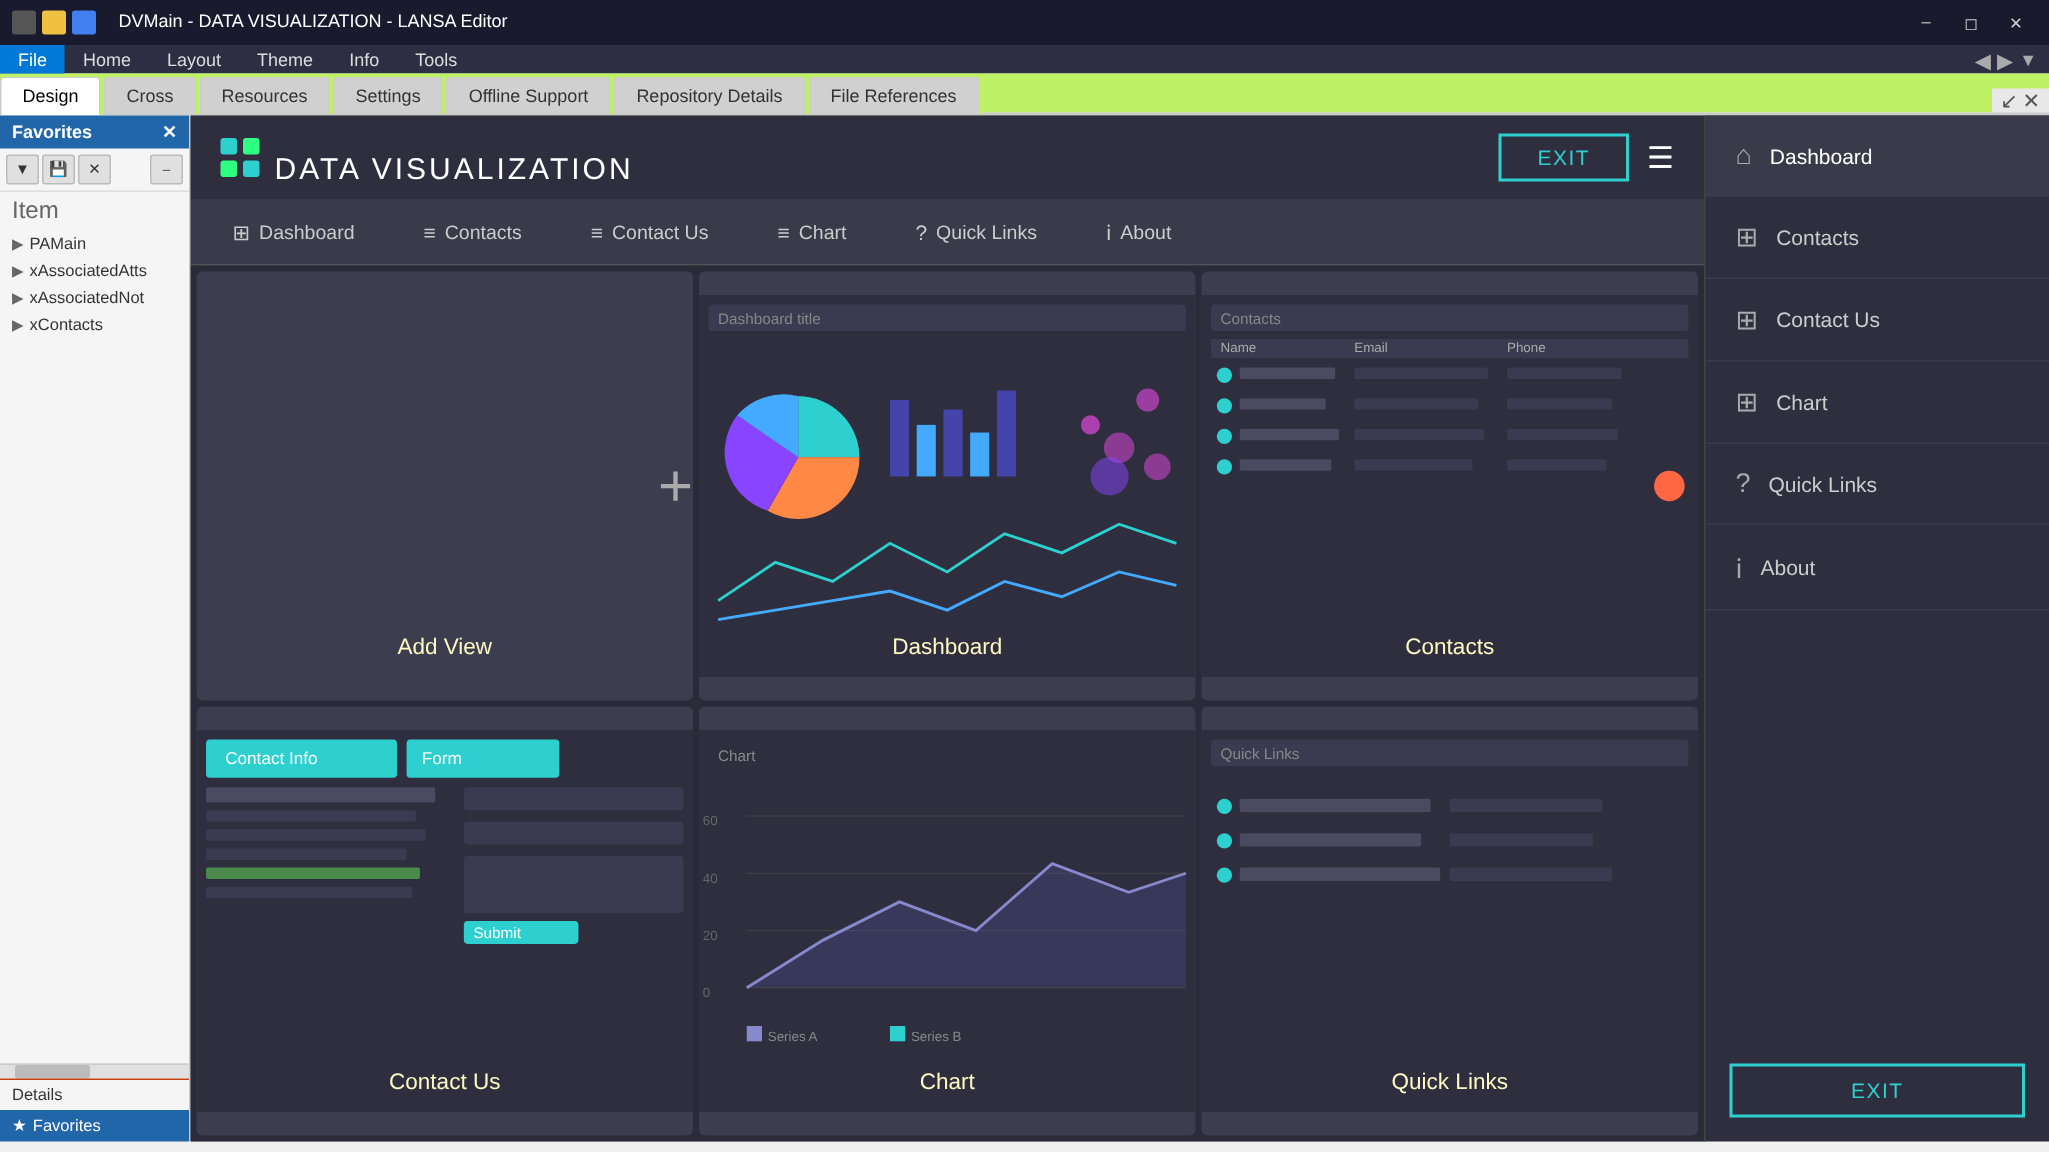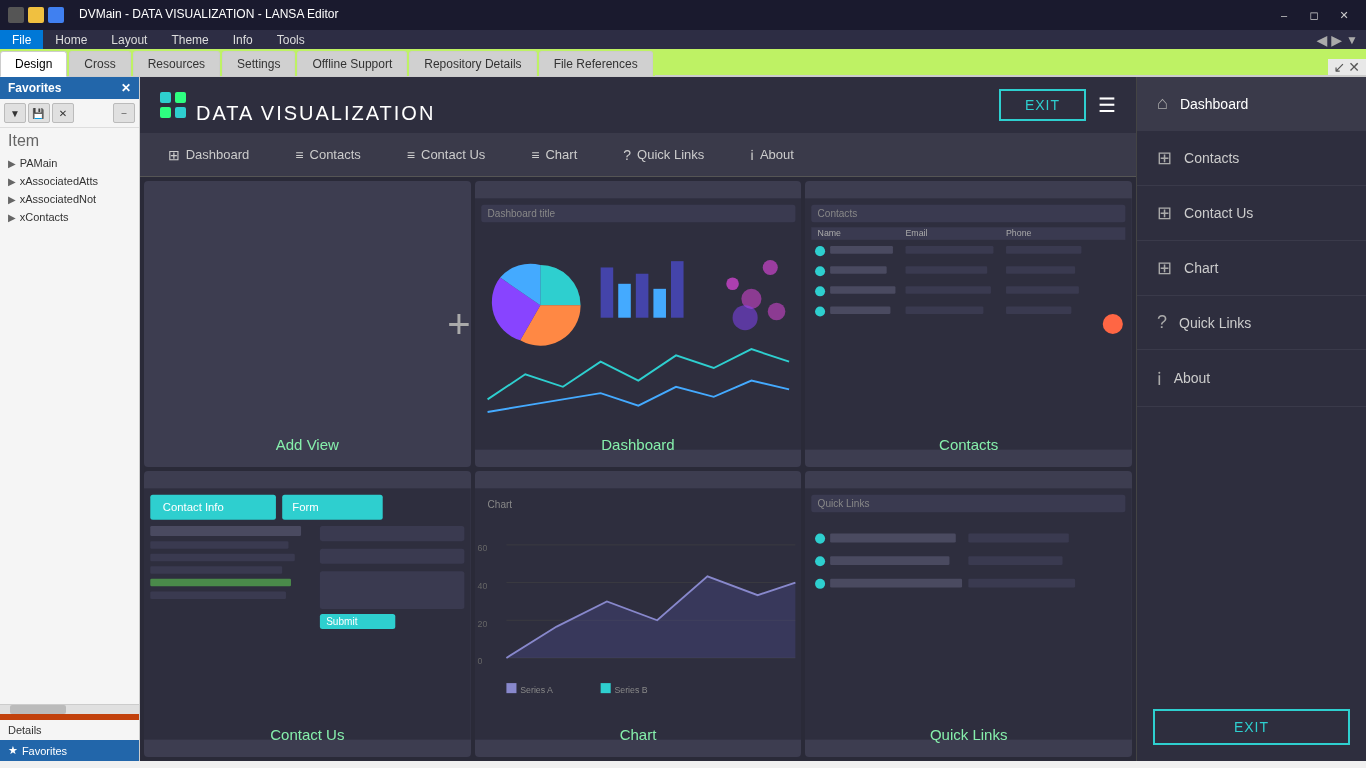--- a/index.html
+++ b/index.html
@@ -80,21 +80,21 @@
     }
 
     
     #mainlayout {
       display: flex;
       height: calc(768px - 30px - 26px - 28px);
     }
 
     
     #leftsidebar {
-      width: 140px;
+      width: 127px;
       background: #f5f5f5;
       border-right: 1px solid #ccc;
       display: flex;
       flex-direction: column;
     }
     #favorites-header {
       background: #2266aa;
       color: #fff;
       padding: 4px 8px;
       font-size: 12px;
@@ -137,21 +137,21 @@
     .tree-label { color: #333; overflow: hidden; text-overflow: ellipsis; white-space: nowrap; }
     #sidebar-scrollbar {
       height: 10px;
       background: #e0e0e0;
       border-top: 1px solid #ccc;
     }
     #sidebar-details {
       padding: 4px 8px;
       font-size: 11px;
       color: #333;
-      border-top: 6px solid #c2410c;
+      border-top: 1px solid #c2410c;
     }
     #sidebar-favorites-btn {
       background: #2266aa;
       color: #fff;
       padding: 4px 8px;
       font-size: 11px;
       display: flex; align-items: center; gap: 4px;
       cursor: pointer;
     }
 
@@ -237,24 +237,24 @@
       border-radius: 4px;
       display: flex;
       align-items: flex-end;
       justify-content: center;
       flex-direction: column;
       position: relative;
       overflow: hidden;
       cursor: pointer;
     }
     .cell-label {
-      color: #86efac;
+      color: #fef9c3;
       font-size: 15px;
       position: absolute;
-      bottom: 14px;
+      bottom: 27px;
       left: 50%;
       transform: translateX(-50%);
       white-space: nowrap;
     }
     .add-view-cell {
       color: #aaa;
       font-size: 40px;
       line-height: 1;
     }
     .cell-preview {

